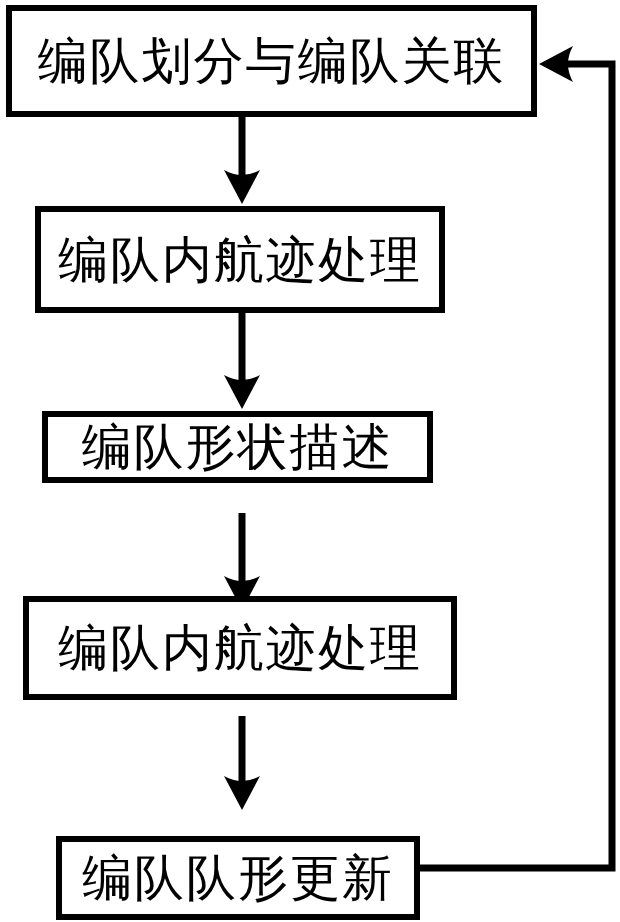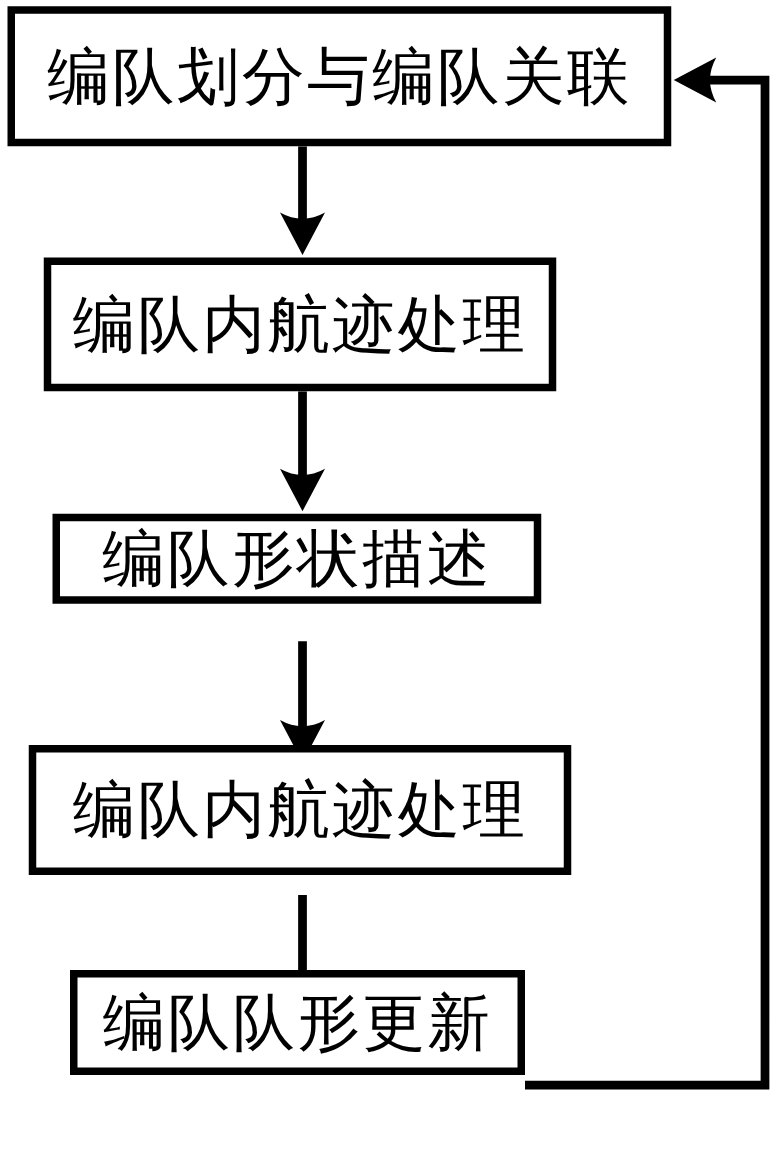--- a/index.html
+++ b/index.html
@@ -37,21 +37,21 @@
     line-height: 1;
     color: #000000;
     white-space: nowrap;
     letter-spacing: 2px;
     font-family: "Liberation Serif", serif;
   }
   #box-1 { left: 6px;  top: 5px;   width: 531px; height: 112px; }
   #box-2 { left: 35px; top: 206px; width: 410px; height: 107px; }
   #box-3 { left: 42px; top: 411px; width: 391px; height: 72px; }
   #box-4 { left: 23px; top: 596px; width: 434px; height: 104px; }
-  #box-5 { left: 56px; top: 776px; width: 364px; height: 84px; }
+  #box-5 { left: 56px; top: 836px; width: 364px; height: 84px; }
 </style>
 </head>
 <body>
 
 <div class="canvas">
 
   <svg class="connectors" viewBox="0 0 620 922" xmlns="http://www.w3.org/2000/svg">
 
     <g>
       <line x1="242" y1="117" x2="242" y2="180" stroke="#000000" stroke-width="7"></line>

